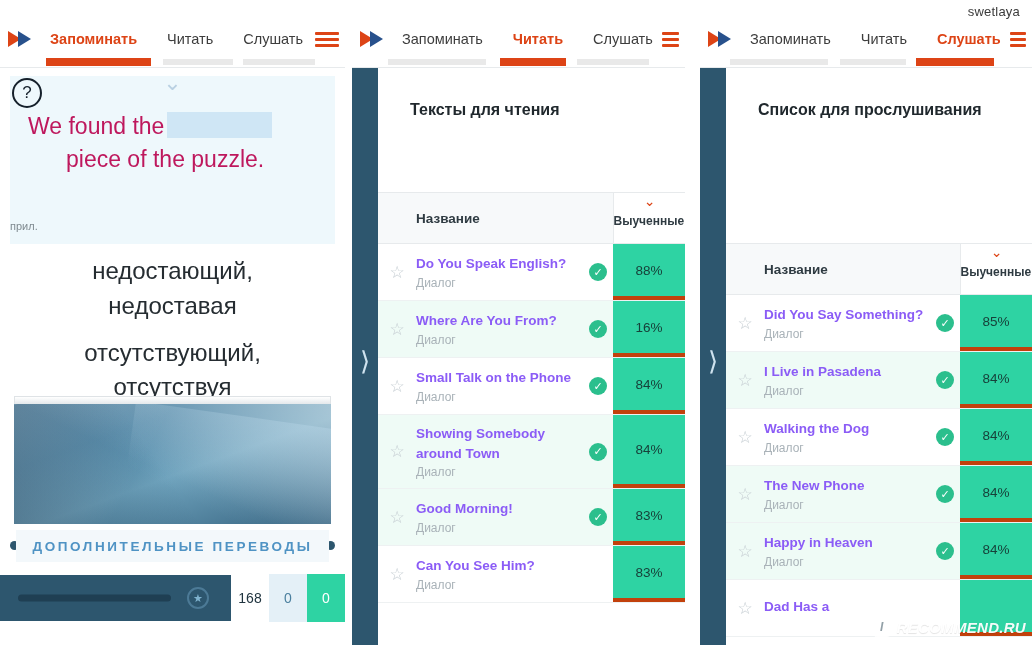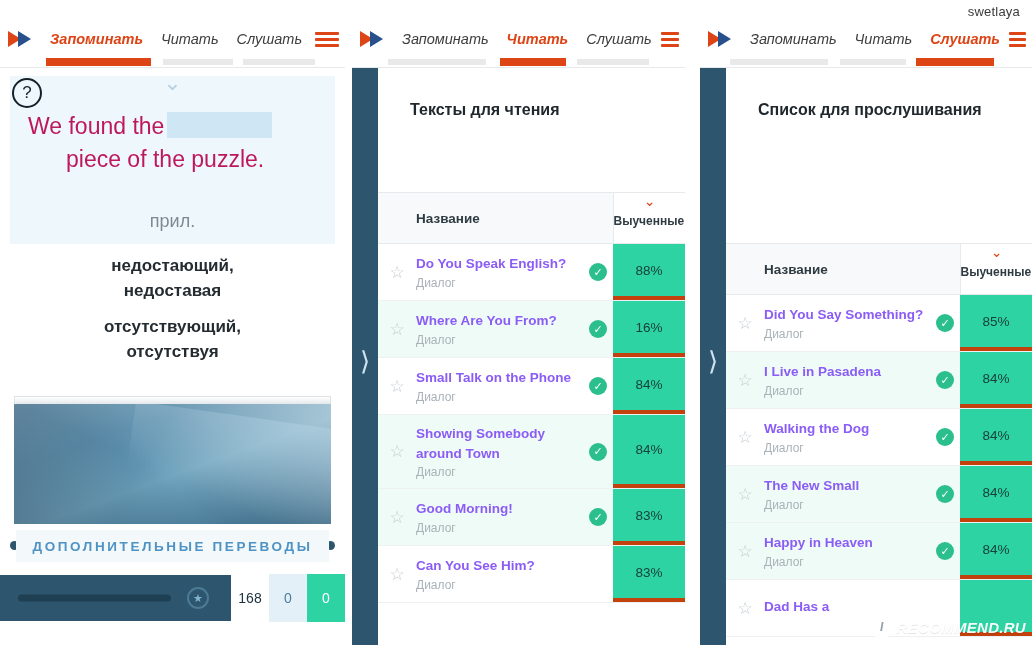--- a/index.html
+++ b/index.html
@@ -22,21 +22,21 @@
   #panel1 { left: 0px;   width: 345px; }
   #panel2 { left: 352px; width: 333px; }
   #panel3 { left: 700px; width: 332px; }
 
   
   .topnav { position: relative; height: 34px; background: #fff; display: flex; align-items: center; }
   .logo { display: flex; align-items: center; margin-left: 8px; margin-right: 10px; }
   .tri { width: 0; height: 0; border-top: 8px solid transparent; border-bottom: 8px solid transparent; }
   .tri-red  { border-left: 13px solid #dd4416; }
   .tri-blue { border-left: 13px solid #28518c; margin-left: -3px; }
-  .tabs { display: flex; align-items: center; flex: 1; gap: 0; font-style: italic; }
+  .tabs { display: flex; align-items: center; flex: 1; gap: 12px; }
   .tab {
     font-size: 14.5px; color: #3d3d3d; white-space: nowrap;
     padding: 0 9px; cursor: pointer;
   }
   .tab.active { color: #dd4416; font-weight: bold; }
   .burger { margin-left: auto; margin-right: 6px; width: 24px; cursor: pointer; }
   .burger span { display: block; height: 3px; background: #dd4416; border-radius: 1px; margin: 3px 0; }
 
   
   .tabbars { position: relative; height: 12px; background: #fff; }
@@ -73,28 +73,28 @@
     position: absolute; left: 18px; right: 14px; top: 34px;
     font-size: 23px; line-height: 1.42; color: #be185d; font-weight: normal;
   }
   .sentence .line2 { display: block; padding-left: 38px; }
   .blank {
     display: inline-block; width: 105px; height: 26px;
     background: #cfe6f5; vertical-align: -4px; margin-left: 3px;
   }
   .pos {
     position: absolute; left: 0; right: 0; bottom: 12px;
-    text-align: center; font-size: 18px; color: #7f8a90;
+    font-size: 11px; color: #7f8a90;
   }
 
   .translations {
     position: absolute; left: 0; right: 0; top: 186px;
     text-align: center; color: #252c31;
   }
-  .tr-line { font-size: 17px; font-weight: bold; line-height: 1.45; }
+  .tr-line { font-size: 24px; font-weight: normal; line-height: 1.45; }
   .tr-block { margin-bottom: 12px; }
 
   .photo-wrap { position: absolute; left: 14px; right: 14px; top: 328px; height: 128px; }
   .photo-top {
     height: 8px; background: linear-gradient(#ffffff,#e4e8eb);
     border: 1px solid #dfe3e6; border-bottom: none;
   }
   .photo {
     height: 120px;
     background:
@@ -495,21 +495,21 @@
                 <i>✓</i>
               </div>
           </div>
           <div class="pct">84%</div>
         </div>
 
         <div class="row alt">
           <div class="row-main">
             <div class="star">☆</div>
             <div class="row-texts">
-              <div class="row-title">The New Small</div>
+              <div class="row-title">The New Phone</div>
               <div class="row-sub">Диалог</div>
             </div>
             <div class="check">
                 <i>✓</i>
               </div>
           </div>
           <div class="pct">84%</div>
         </div>
 
         <div class="row alt">

